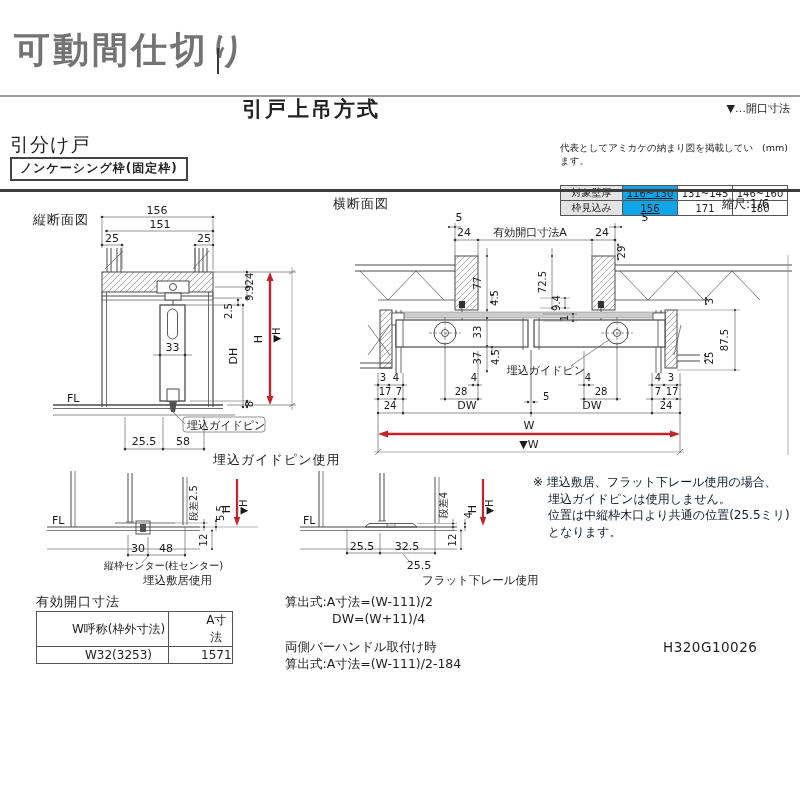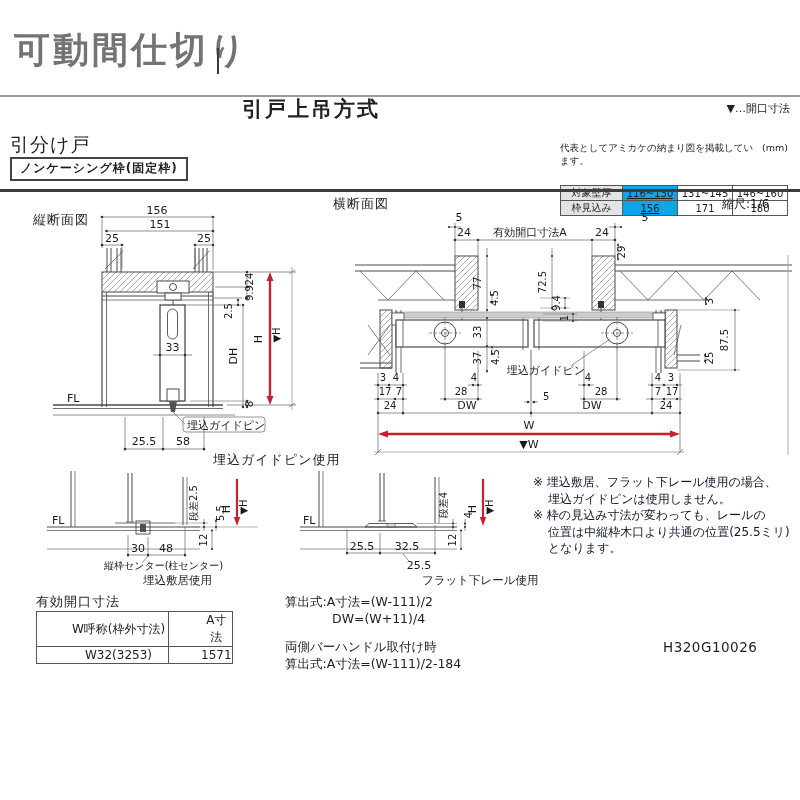--- a/index.html
+++ b/index.html
@@ -560,21 +560,20 @@
     <text class="dim" x="67" y="85" text-anchor="middle">25.5</text>
     <text class="dim" x="112" y="85" text-anchor="middle">32.5</text>
     <text class="dim" x="124" y="104" text-anchor="middle">25.5</text>
     <text class="dim" x="8" y="59">FL</text>
     <text style="font-size:11.5px" x="127" y="119">フラット下レール使用</text>
   </svg>
 
   <div class="abs notes">
     <div>※ 埋込敷居、フラット下レール使用の場合、</div>
     <div class="ind">埋込ガイドピンは使用しません。</div>
-    <div>※ 枠の見込み寸法が変わっても、レールの</div>
     <div class="ind">位置は中縦枠木口より共通の位置(25.5ミリ)</div>
     <div class="ind">となります。</div>
   </div>
 
   <div class="abs ot-title">有効開口寸法</div>
   <div class="abs otab-wrap">
     <table class="otab">
       <tbody>
           <tr>
         <td class="w1">W呼称(枠外寸法)</td>

